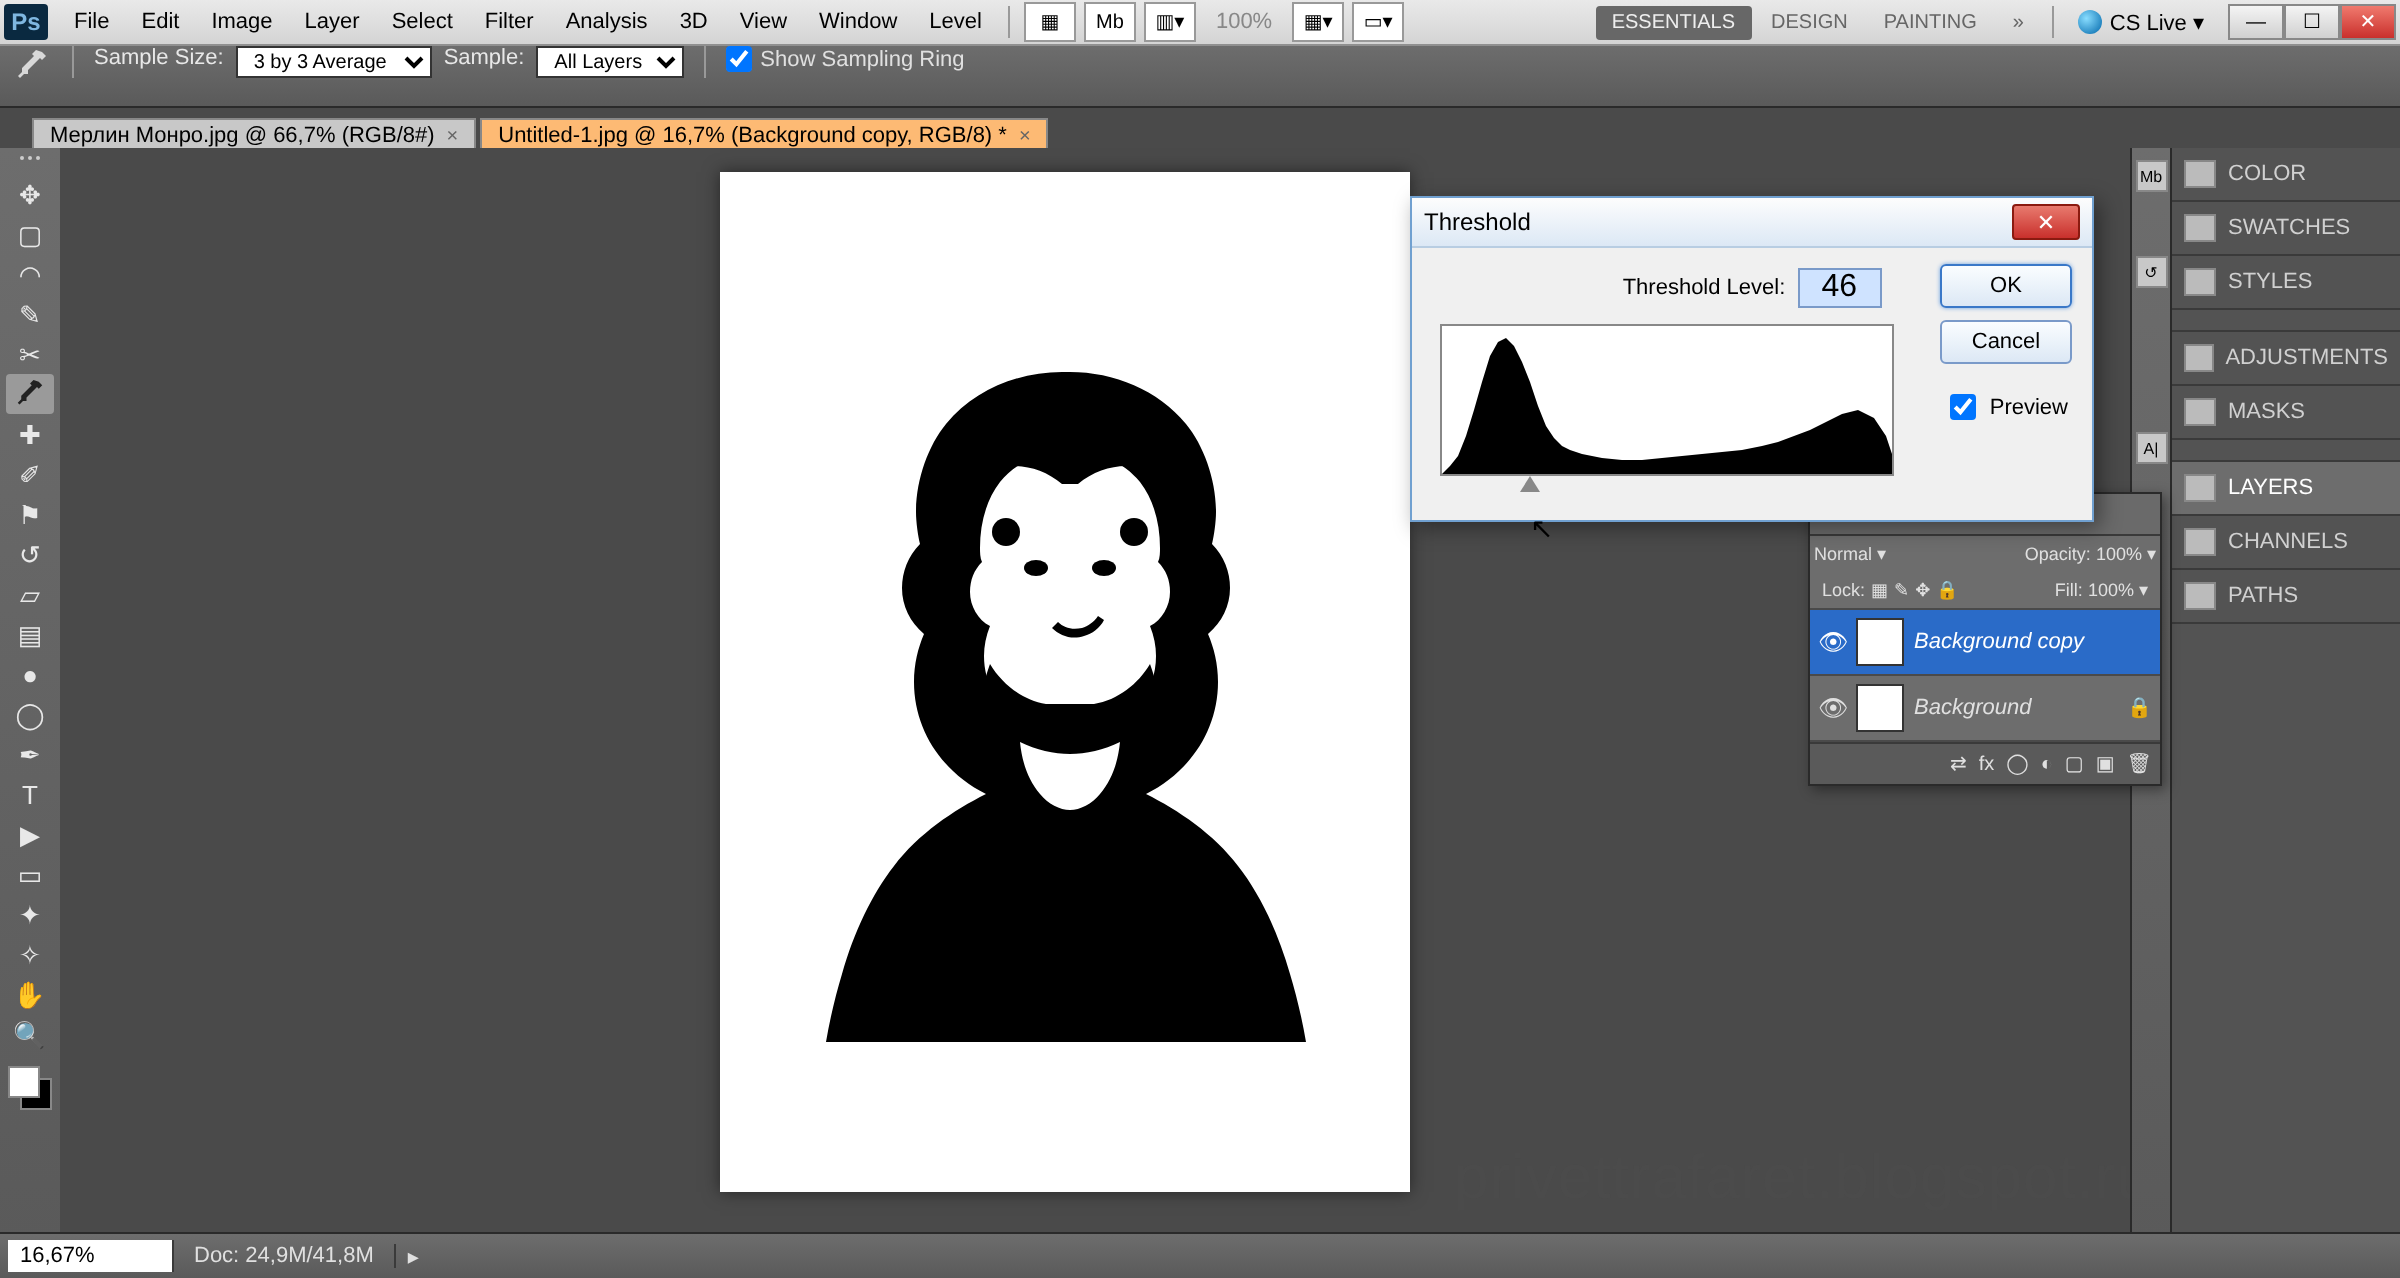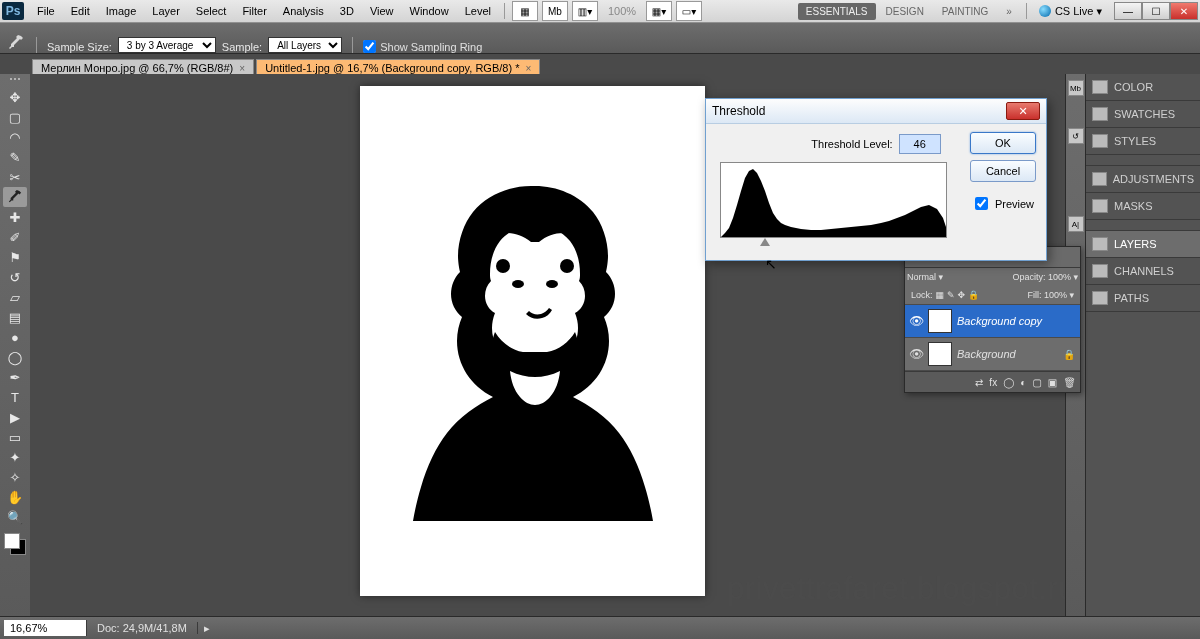--- a/index.html
+++ b/index.html
@@ -10,28 +10,28 @@
 .menu-icon{width:24px;height:18px;border:1px solid #999;background:#fff;margin:0 1px;display:flex;align-items:center;justify-content:center;font-size:10px;}
 .menu-right{margin-left:auto;display:flex;align-items:center;gap:2px;}
 .workspace-btn{padding:3px 8px;font-size:10px;color:#666;cursor:default;}
 .workspace-btn.active{background:#676767;color:#eee;border-radius:2px;}
 .cslive{display:flex;align-items:center;gap:4px;padding:0 6px;font-size:11px;}
 .cslive-dot{width:12px;height:12px;border-radius:50%;background:radial-gradient(circle at 35% 35%,#8df,#06a);}
 .win-btns{display:flex;gap:0;margin-left:4px;}
 .win-btn{width:26px;height:16px;border:1px solid #888;background:linear-gradient(#f4f4f4,#d0d0d0);display:flex;align-items:center;justify-content:center;font-size:10px;}
 .win-btn.close{background:linear-gradient(#f07a6e,#c9302c);color:#fff;}
 
-.optionbar{height:30px;background:linear-gradient(#6d6d6d,#5a5a5a);border-bottom:1px solid #2a2a2a;display:flex;align-items:flex-end;padding:0 6px;color:#e0e0e0;gap:6px;}
+.optionbar{height:30px;background:linear-gradient(#6d6d6d,#5a5a5a);border-bottom:1px solid #2a2a2a;display:flex;align-items:flex-start;padding:0 6px;color:#e0e0e0;gap:6px;}
 .opt-eyedrop{width:20px;height:20px;display:flex;align-items:center;justify-content:center;}
 .opt-label{font-size:11px;color:#e8e8e8;}
 .opt-select{background:#fff;color:#000;border:1px solid #333;font-size:10px;padding:1px 4px;height:16px;}
 .opt-check{display:flex;align-items:center;gap:4px;}
 .opt-check input{margin:0;}
 
-.tabbar{height:22px;background:#4a4a4a;display:flex;align-items:flex-end;padding-left:32px;}
+.tabbar{height:22px;background:#4a4a4a;display:flex;align-items:flex-end;padding-left:16px;}
 .doc-tab{background:#c8c8c8;border:1px solid #888;border-bottom:none;padding:2px 8px;font-size:11px;margin-right:2px;display:flex;align-items:center;gap:6px;color:#000;}
 .doc-tab.active{background:#fdba74;}
 .tab-close{font-size:10px;color:#666;cursor:default;}
 
 .main-area{position:absolute;top:74px;left:0;right:0;bottom:22px;}
 .tool-col{position:absolute;top:0;left:0;width:30px;height:100%;background:linear-gradient(#6d6d6d,#5a5a5a);border-right:1px solid #2a2a2a;display:flex;flex-direction:column;align-items:center;padding-top:4px;gap:0;}
 .tool-col .handle{width:24px;height:6px;display:flex;justify-content:center;gap:2px;margin-bottom:3px;}
 .tool-col .handle span{width:2px;height:2px;background:#ccc;border-radius:50%;}
 .tool{width:24px;height:20px;display:flex;align-items:center;justify-content:center;color:#e8e8e8;font-size:13px;cursor:default;}
 .tool.active{background:#9a9a9a;border-radius:2px;}
@@ -65,21 +65,21 @@
 .lf-thumb{width:22px;height:22px;background:#fff;border:1px solid #333;}
 .lf-name{font-style:italic;font-size:11px;}
 .lf-lock-ic{margin-left:auto;font-size:10px;}
 .lf-foot{height:20px;background:#5a5a5a;display:flex;align-items:center;justify-content:flex-end;padding:0 4px;gap:6px;font-size:10px;border-top:1px solid #3a3a3a;}
 
 .dialog{position:absolute;left:705px;top:98px;width:340px;background:#f0f0f0;border:1px solid #70a0d0;box-shadow:3px 3px 10px rgba(0,0,0,.4);z-index:10;}
 .dlg-title{height:24px;background:linear-gradient(#fdfdfd,#dce8f5);border-bottom:1px solid #b8cde2;display:flex;align-items:center;padding:0 6px;font-size:12px;}
 .dlg-close{margin-left:auto;width:32px;height:16px;background:linear-gradient(#e87a6e,#c9302c);color:#fff;border:1px solid #8a1a10;border-radius:2px;display:flex;align-items:center;justify-content:center;font-size:11px;}
 .dlg-body{padding:10px;position:relative;}
 .dlg-row{display:flex;align-items:center;justify-content:center;gap:6px;margin-bottom:8px;}
-.dlg-input{width:36px;height:16px;border:1px solid #7a9ac9;background:#cfe3ff;text-align:center;font-size:11px;}
+.dlg-input{width:36px;height:16px;border:1px solid #7a9ac9;background:#cfe3ff;text-align:center;font-size:16px;}
 .dlg-hist{width:225px;height:74px;border:1px solid #888;background:#fff;position:relative;overflow:hidden;margin-left:4px;}
 .dlg-slider{width:225px;height:12px;position:relative;margin-left:4px;}
 .dlg-tri{position:absolute;top:0;left:40px;width:0;height:0;border-left:5px solid transparent;border-right:5px solid transparent;border-bottom:8px solid #888;}
 .dlg-btns{position:absolute;right:10px;top:8px;display:flex;flex-direction:column;gap:6px;width:66px;}
 .dlg-btn{height:20px;border:1px solid #7a9ac9;background:linear-gradient(#fafdff,#dce8f5);border-radius:3px;display:flex;align-items:center;justify-content:center;font-size:11px;cursor:default;}
 .dlg-btn.ok{border:1px solid #3a78c8;box-shadow:0 0 2px #6aa0e0;}
 .dlg-prev{position:absolute;right:12px;top:70px;display:flex;align-items:center;gap:4px;font-size:11px;}
 
 .statusbar{position:absolute;bottom:0;left:0;right:0;height:22px;background:linear-gradient(#6d6d6d,#5a5a5a);border-top:1px solid #2a2a2a;display:flex;align-items:center;color:#e0e0e0;font-size:11px;}
 .sb-zoom{width:70px;padding:0 6px;border-right:1px solid #3a3a3a;background:#fff;color:#000;height:16px;margin-left:4px;display:flex;align-items:center;}

